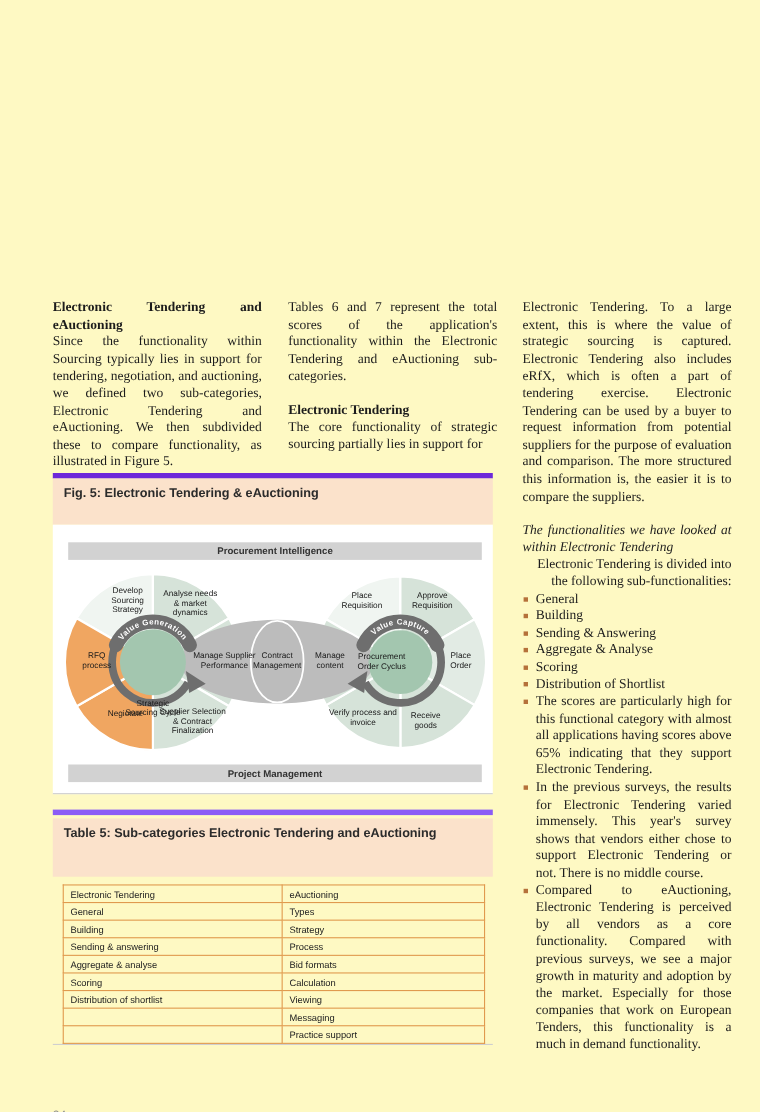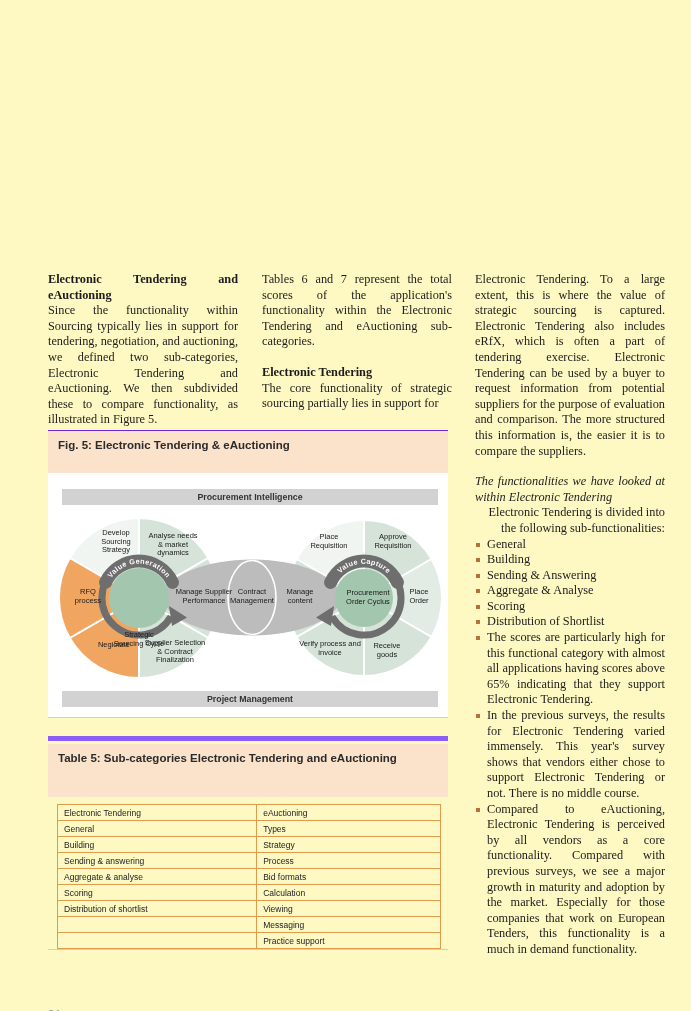--- a/index.html
+++ b/index.html
@@ -21,21 +21,21 @@
   .bullet-item { display:flex; align-items:flex-start; }
   .bullet-sq {
     width:4px; height:4px; background:#b5713a; flex:0 0 4px;
     margin:6px 7px 0 1px;
   }
   .bullet-text { flex:1; }
   .bullet-text.just { text-align:justify; }
   
   .fig-block {
     position:absolute; left:48px; top:430px; width:400px;
-    border-top:1px solid #6d28d9;
+    border-top:5px solid #6d28d9;
   }
   .block-header {
     background:#fbe2cb; font-family:"Liberation Sans", sans-serif;
     font-size:11.5px; font-weight:bold; color:#2b2b2b;
   }
   .fig-header { height:42px; padding:8px 0 0 10px; box-sizing:border-box; }
   .fig-content { position:relative; height:244px; background:#fff; border-bottom:1px solid #cfcfcf; }
   .gray-bar {
     position:absolute; left:14px; width:376px; height:16px; background:#d2d2d2;
     font-family:"Liberation Sans", sans-serif; font-size:8.8px; font-weight:bold;
@@ -182,21 +182,21 @@
 
       <div class="fig-label" style="left:68px;  top:69px;  width:58px;">Develop Sourcing Strategy</div>
       <div class="fig-label" style="left:125px; top:72px;  width:56px;">Analyse needs &amp; market dynamics</div>
       <div class="fig-label" style="left:40px;  top:124px; width:42px;">RFQ process</div>
       <div class="fig-label" style="left:66px;  top:172px; width:52px;">Negiotate</div>
       <div class="fig-label" style="left:127px; top:179px; width:62px;">Supplier Selection &amp; Contract Finalization</div>
       <div class="fig-label" style="left:91px;  top:142px; width:52px;margin-top:25px;">Strategic Sourcing Cycle</div>
       <div class="fig-label" style="left:156px; top:124px; width:62px;">Manage Supplier Performance</div>
       <div class="fig-label" style="left:204px; top:124px; width:52px;">Contract Management</div>
       <div class="fig-label" style="left:252px; top:124px; width:46px;">Manage content</div>
-      <div class="fig-label" style="left:320px; top:125px; width:62px;">Procurement Order Cyclus</div>
+      <div class="fig-label" style="left:299px; top:125px; width:62px;">Procurement Order Cyclus</div>
       <div class="fig-label" style="left:281px; top:69px;  width:56px;">Place Requisition</div>
       <div class="fig-label" style="left:345px; top:69px;  width:58px;">Approve Requisition</div>
       <div class="fig-label" style="left:371px; top:124px; width:38px;">Place Order</div>
       <div class="fig-label" style="left:339px; top:178px; width:48px;">Receive goods</div>
       <div class="fig-label" style="left:282px; top:176px; width:66px;">Verify process and invoice</div>
     </div>
   </div>
 
   <div class="tbl-block">
     <div class="block-header tbl-header">Table 5: Sub-categories Electronic Tendering and eAuctioning</div>

